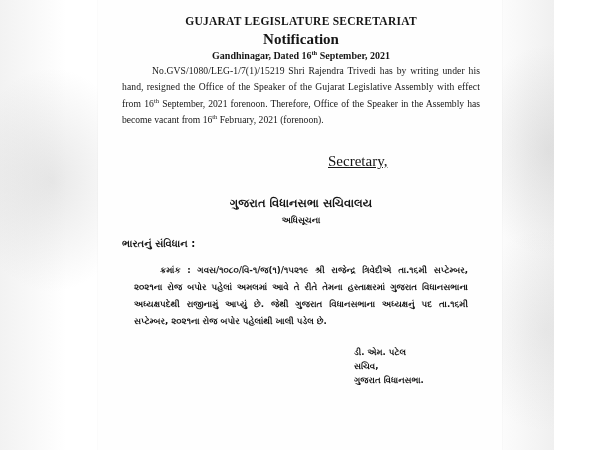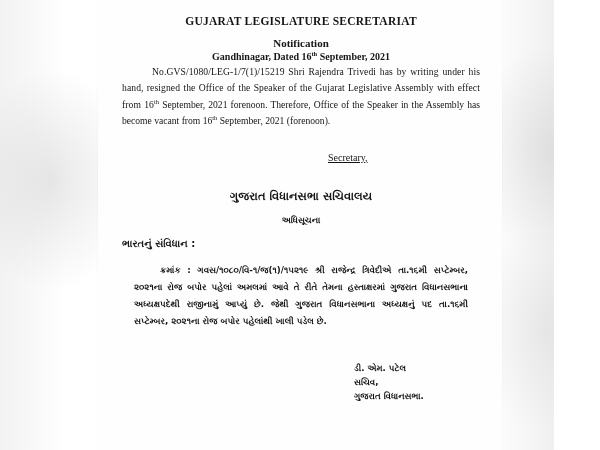--- a/index.html
+++ b/index.html
@@ -46,22 +46,22 @@
     line-height: 1.28;
   }
   .org-title {
     font-weight: bold;
     font-size: 11.5px;
     letter-spacing: 0.25px;
     text-transform: uppercase;
   }
   .doc-type {
     font-weight: bold;
-    font-size: 11px;
-    margin-top: 7px;
+    font-size: 15px;
+    margin-top: 1px;
   }
   .doc-place-date {
     font-weight: bold;
     font-size: 10px;
     margin-top: 1px;
   }
   sup {
     font-size: 6.5px;
     vertical-align: super;
     line-height: 0;
@@ -89,42 +89,42 @@
     margin-top: 20px;
     padding-left: 206px;
     line-height: 1.62;
   }
   .sign-name {
     font-size: 9.6px;
     font-style: italic;
   }
   .sign-role,
   .sign-org {
-    font-size: 10px;
+    font-size: 15px;
     text-decoration: underline;
   }
 
   
   .guj-block {
     margin-top: 22px;
   }
   .guj-head {
     text-align: center;
     line-height: 1.5;
   }
   .guj-org-title {
     font-weight: bold;
     font-size: 11.5px;
     font-family: "DejaVu Sans", "Liberation Sans", sans-serif;
   }
   .guj-doc-type {
     font-weight: bold;
     font-size: 8.6px;
     font-family: "DejaVu Sans", "Liberation Sans", sans-serif;
-    margin-top: 9px;
+    margin-top: 2px;
   }
   .guj-place-date {
     font-weight: bold;
     font-size: 8.2px;
     font-family: "DejaVu Sans", "Liberation Sans", sans-serif;
     margin-top: 3px;
   }
   .guj-section-title {
     font-weight: bold;
     font-size: 10px;
@@ -134,21 +134,21 @@
   .body-gu {
     font-size: 8.7px;
     font-family: "DejaVu Sans", "Liberation Sans", sans-serif;
     font-weight: bold;
     line-height: 1.95;
     text-align: justify;
     text-indent: 26px;
     margin: 12px;
   }
   .guj-sign-block {
-    margin-top: 32px;
+    margin-top: 16px;
     padding-left: 232px;
     line-height: 1.62;
     font-family: "DejaVu Sans", "Liberation Sans", sans-serif;
     font-weight: bold;
   }
   .guj-sign-name,
   .guj-sign-role,
   .guj-sign-org {
     font-size: 8.6px;
   }
@@ -163,21 +163,21 @@
       <div class="doc-head">
         <div class="org-title">GUJARAT LEGISLATURE SECRETARIAT</div>
         <div class="doc-type">Notification</div>
         <div class="doc-place-date">
           <span>Gandhinagar, Dated 16</span><sup>th</sup><span> September, 2021</span>
         </div>
       </div>
 
 
       <p class="body-en">
-        <span class="ref-no">No.GVS/1080/LEG-1/7(1)/15219 Shri Rajendra Trivedi  has by writing under his hand, resigned the Office of the Speaker of the Gujarat Legislative Assembly with effect from 16</span><sup>th</sup><span> September, 2021 forenoon. Therefore, Office of the Speaker in the Assembly has become vacant from 16</span><sup>th</sup><span> September, 2021 (forenoon).</span>
+        <span class="ref-no">No.GVS/1080/LEG-1/7(1)/15219 Shri Rajendra Trivedi  has by writing under his hand, resigned the Office of the Speaker of the Gujarat Legislative Assembly with effect from 16</span><sup>th</sup><span> September, 2021 forenoon. Therefore, Office of the Speaker in the Assembly has become vacant from 16</span><sup>th</sup><span> February, 2021 (forenoon).</span>
       </p>
 
       <div class="sign-block">
         <div class="sign-role">Secretary,</div>
       </div>
 
       <div class="guj-block">
 
         <div class="guj-head">
           <div class="guj-org-title">ગુજરાત વિધાનસભા સચિવાલય</div>

